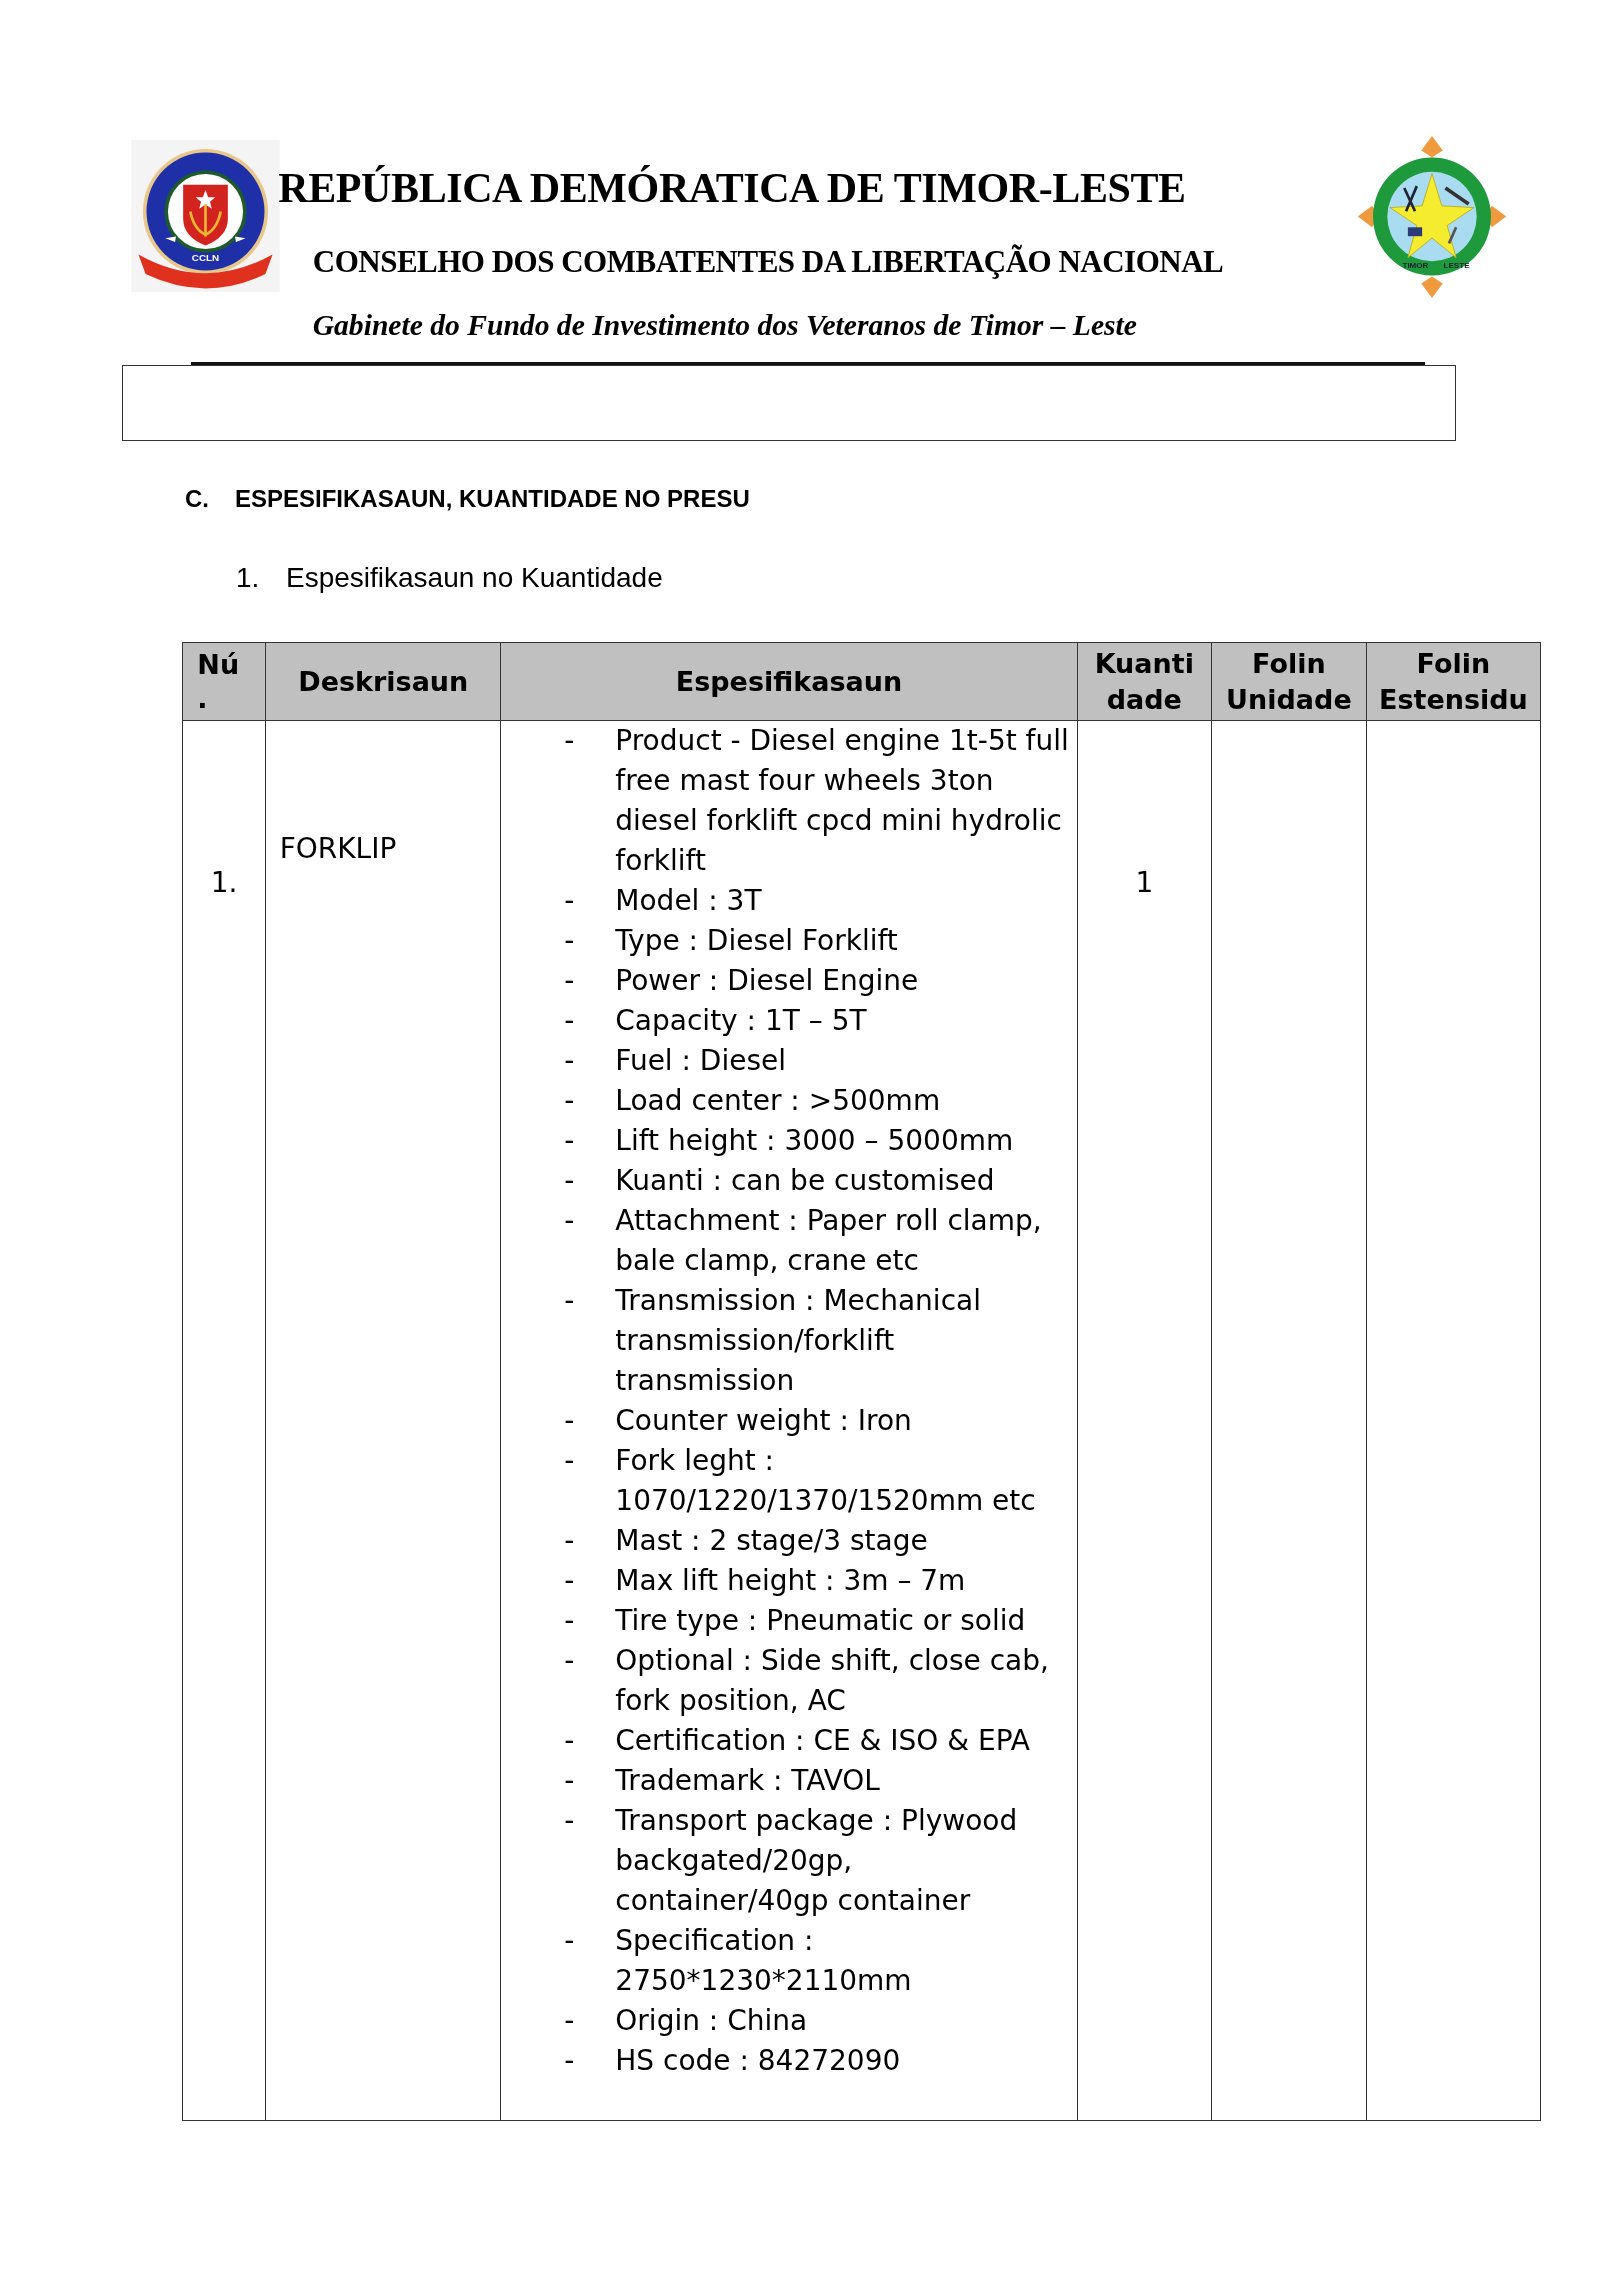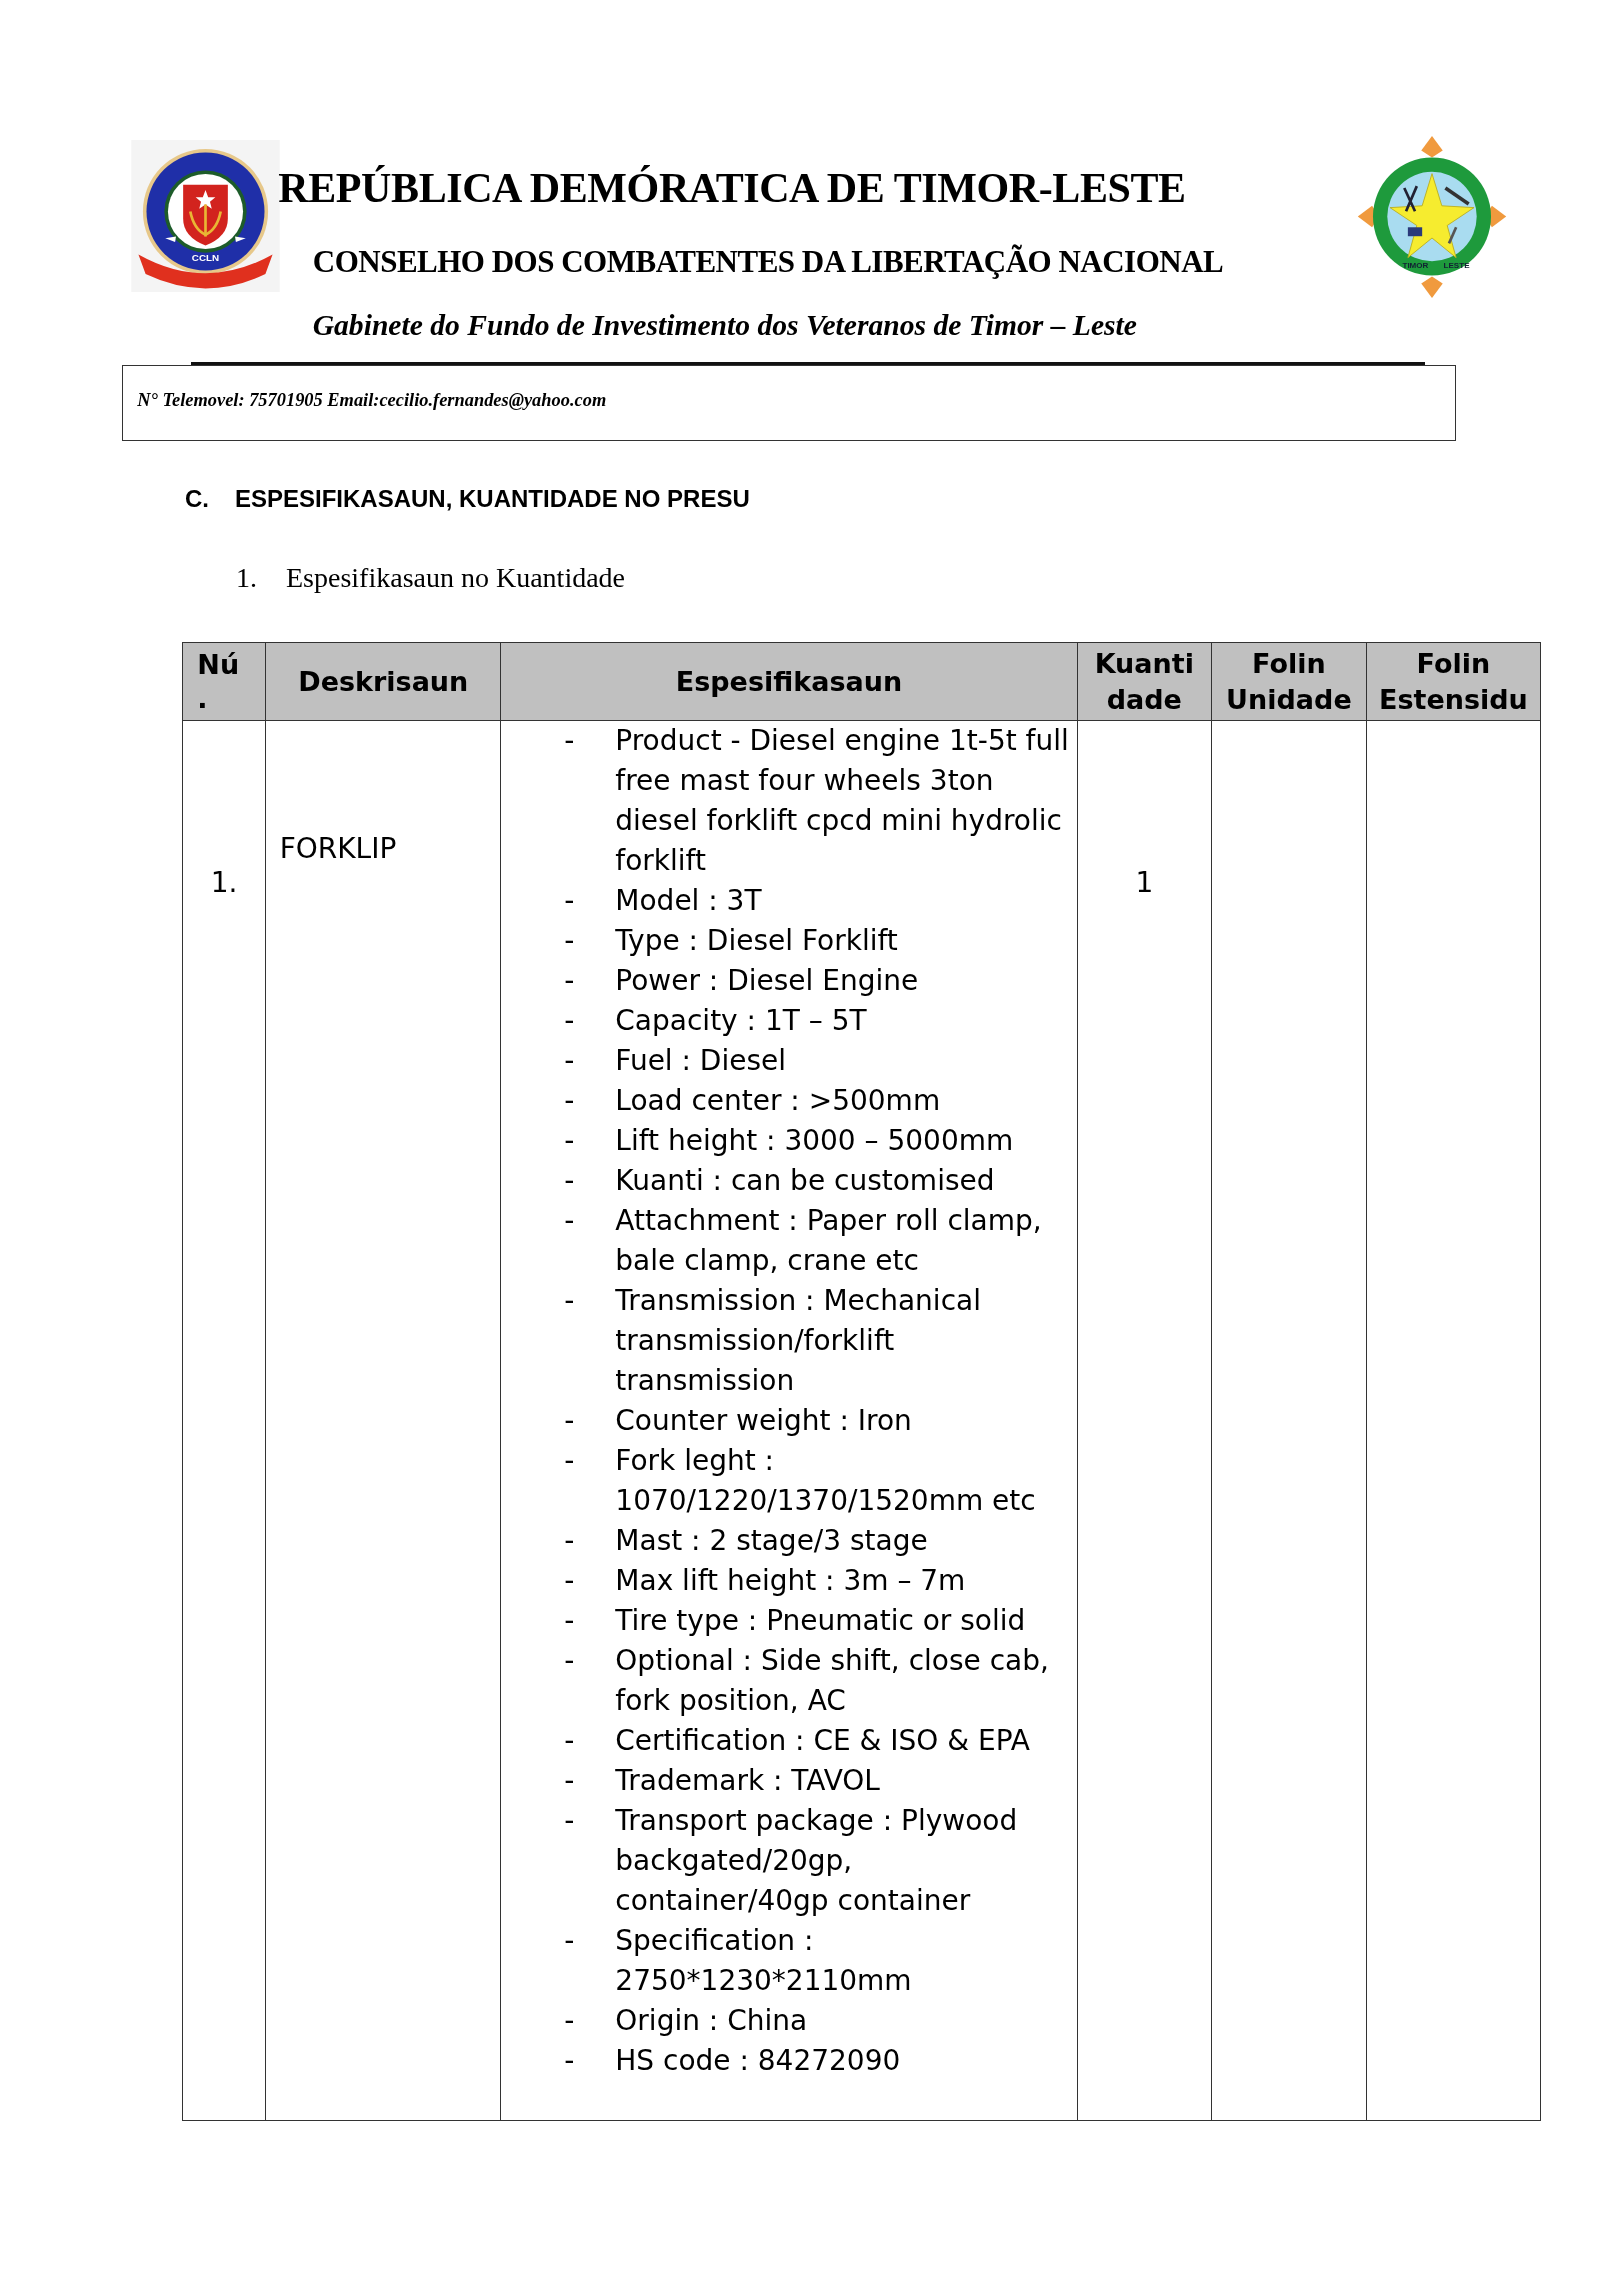--- a/index.html
+++ b/index.html
@@ -27,21 +27,21 @@
   #address-left { width: 665px; border-right: 1.8px solid #333; padding: 4.5px 0 0 14.3px; box-sizing: border-box; font-size: 18.4px; line-height: 22.4px; }
   #address-right { flex: 1; padding: 24px 0 0 14.3px; font-size: 18.4px; }
 
   #section-heading {
     position: absolute; left: 185px; top: 485px;
     font-family: "Liberation Sans", sans-serif; font-weight: bold; font-size: 24px;
   }
   #section-heading .num { display: inline-block; width: 50px; }
   #subsection {
     position: absolute; left: 236px; top: 562px;
-    font-family: Liberation Serif, serif; font-size: 28px;
+    font-family: Liberation Sans, sans-serif; font-size: 28px;
   }
   #subsection .num { display: inline-block; width: 50px; }
 
   table#spec-table {
     position: absolute; left: 182px; top: 642px; width: 1359px;
     border-collapse: collapse;
     font-family: "DejaVu Sans", sans-serif;
   }
   #spec-table th, #spec-table td { border: 1.8px solid #333; vertical-align: middle; }
   #spec-table th {
@@ -109,23 +109,20 @@
     <rect x="58" y="104" width="16" height="10" fill="#2a3a7a"></rect>
     <line x1="112" y1="104" x2="104" y2="122" stroke="#555" stroke-width="3"></line>
     <text x="52" y="150" font-family="Liberation Sans, sans-serif" font-size="9" font-weight="bold" fill="#123">TIMOR</text>
     <text x="98" y="150" font-family="Liberation Sans, sans-serif" font-size="9" font-weight="bold" fill="#123">LESTE</text>
   </svg>
 </div>
 
 <div id="hdr-rule"></div>
 
 <div id="address-box">
-  <div id="address-right">
-    <span>N° Telemovel: 75701905  Email:cecilio.fernandes@yahoo.com</span>
-  </div>
 </div>
 
 <div id="section-heading">
   <span class="num">C.</span><span>ESPESIFIKASAUN, KUANTIDADE NO PRESU</span>
 </div>
 <div id="subsection">
   <span class="num">1.</span><span>Espesifikasaun no Kuantidade</span>
 </div>
 
 <table id="spec-table">

